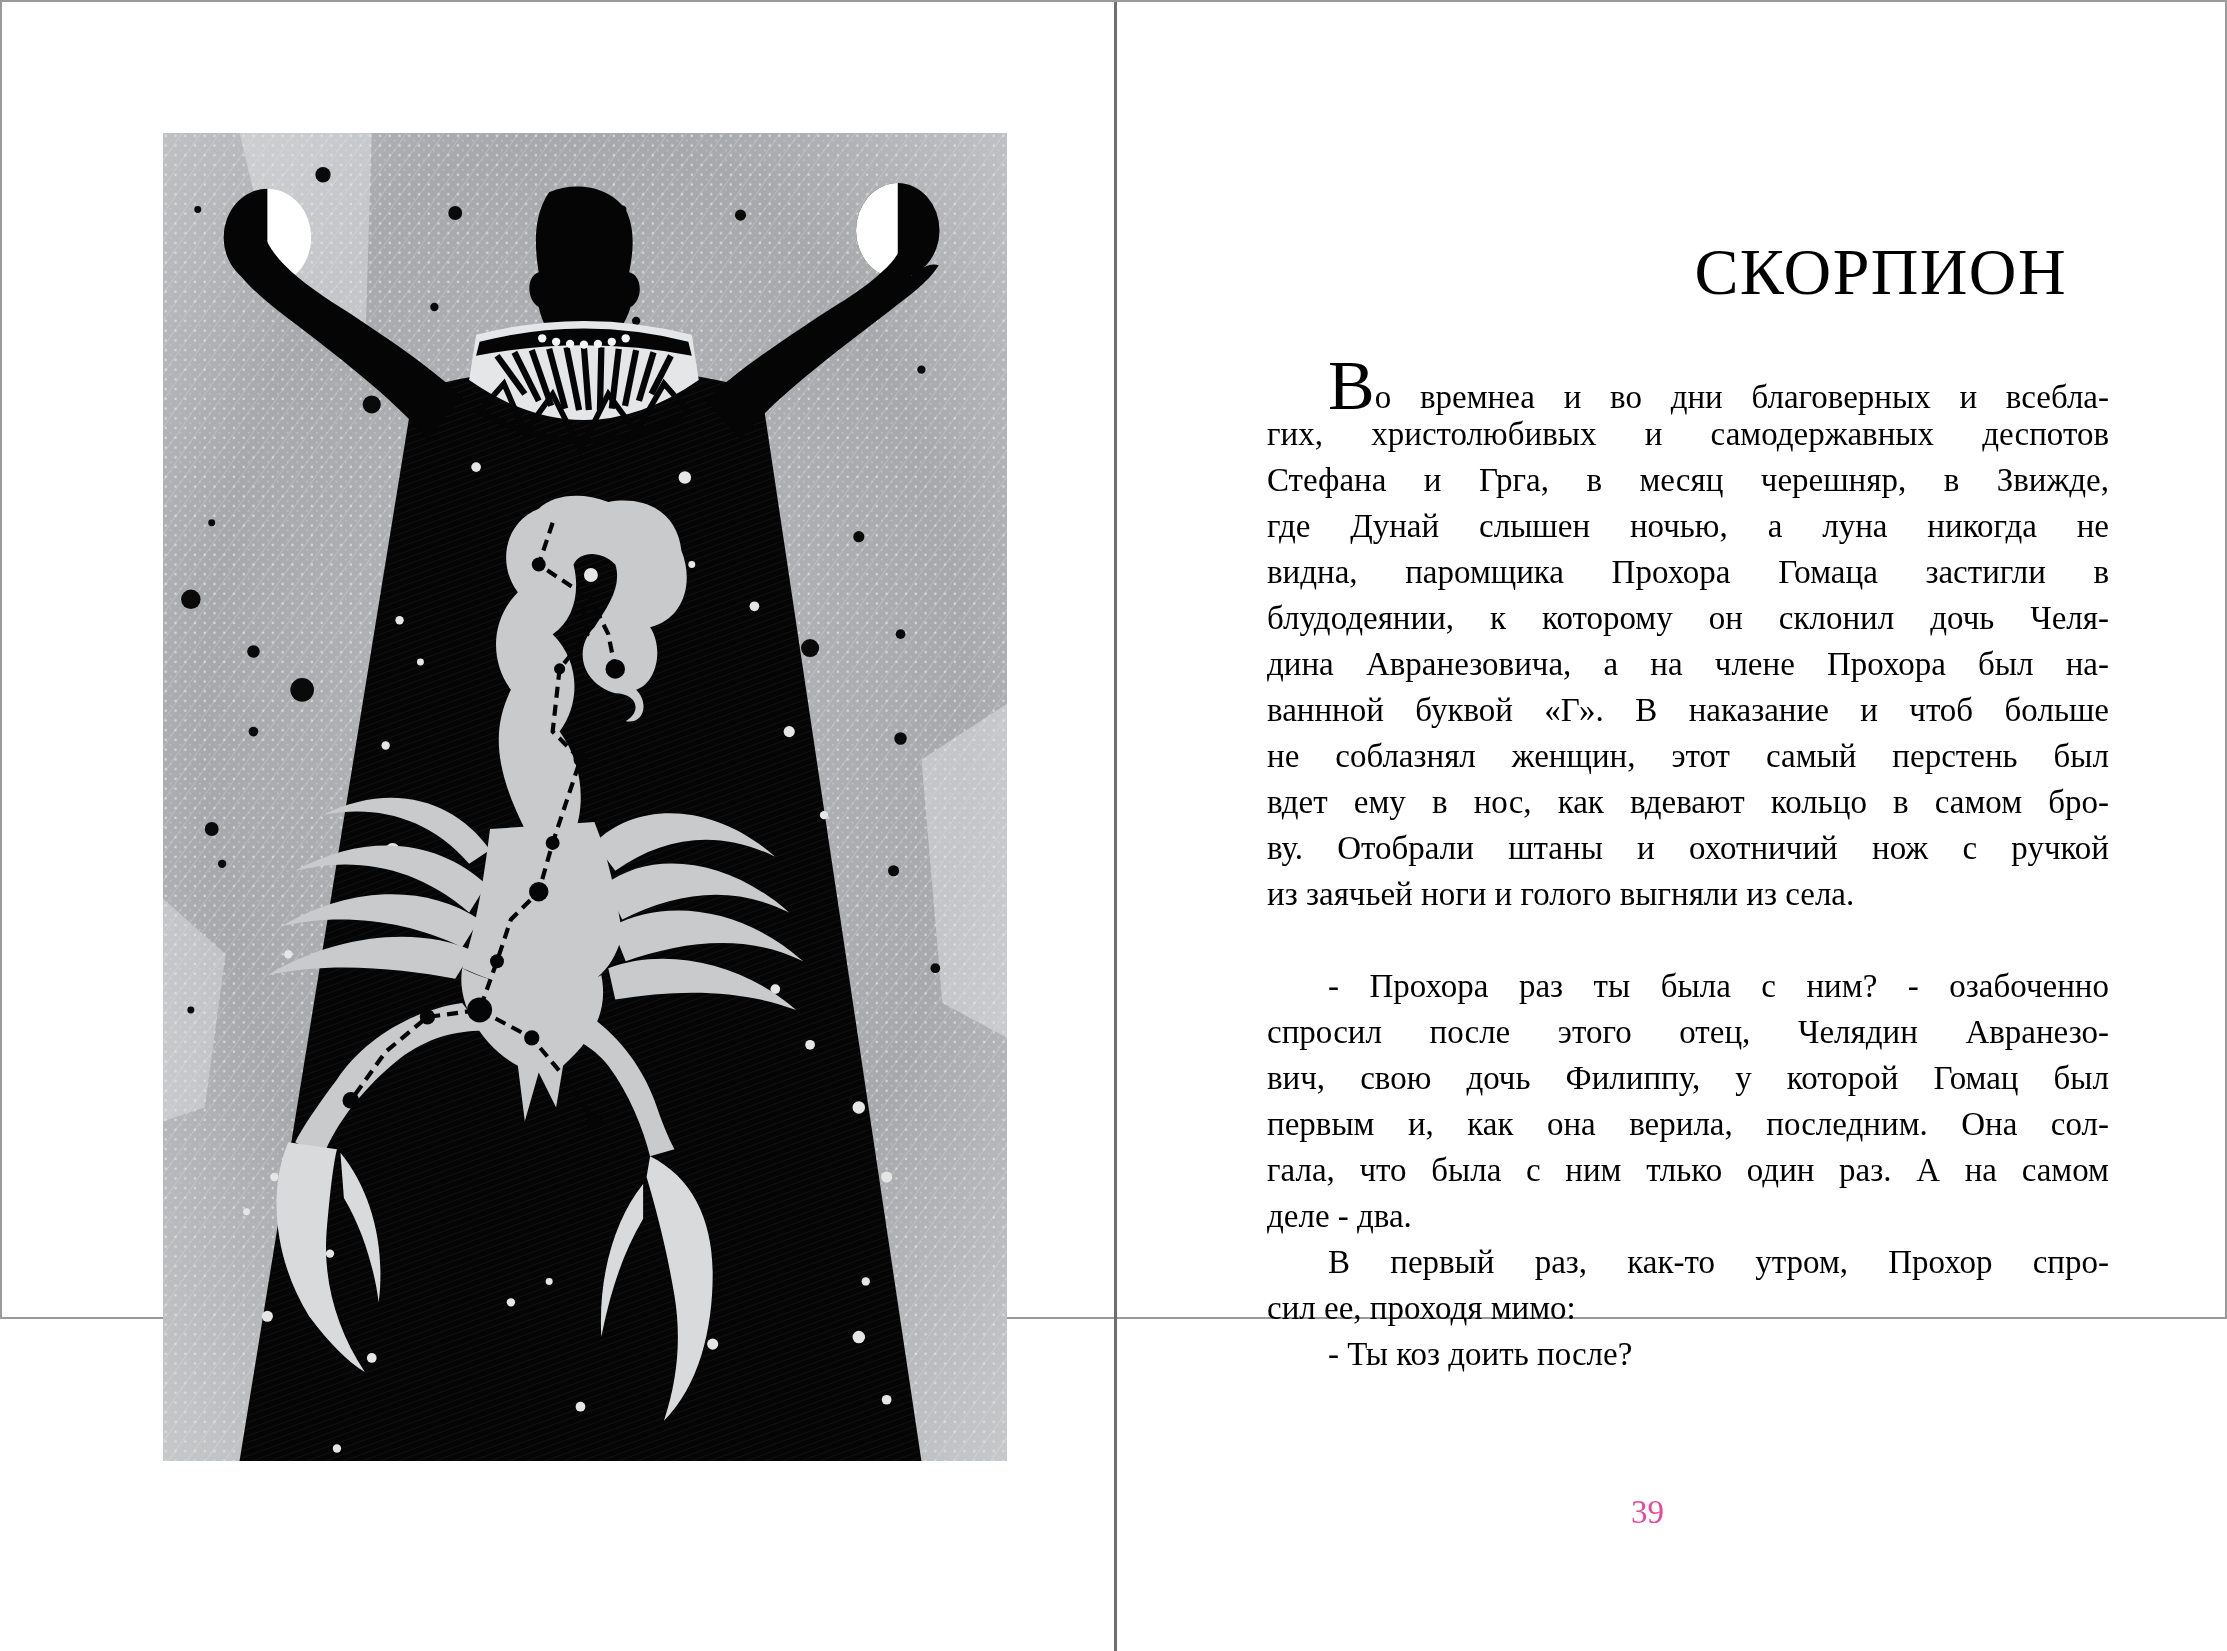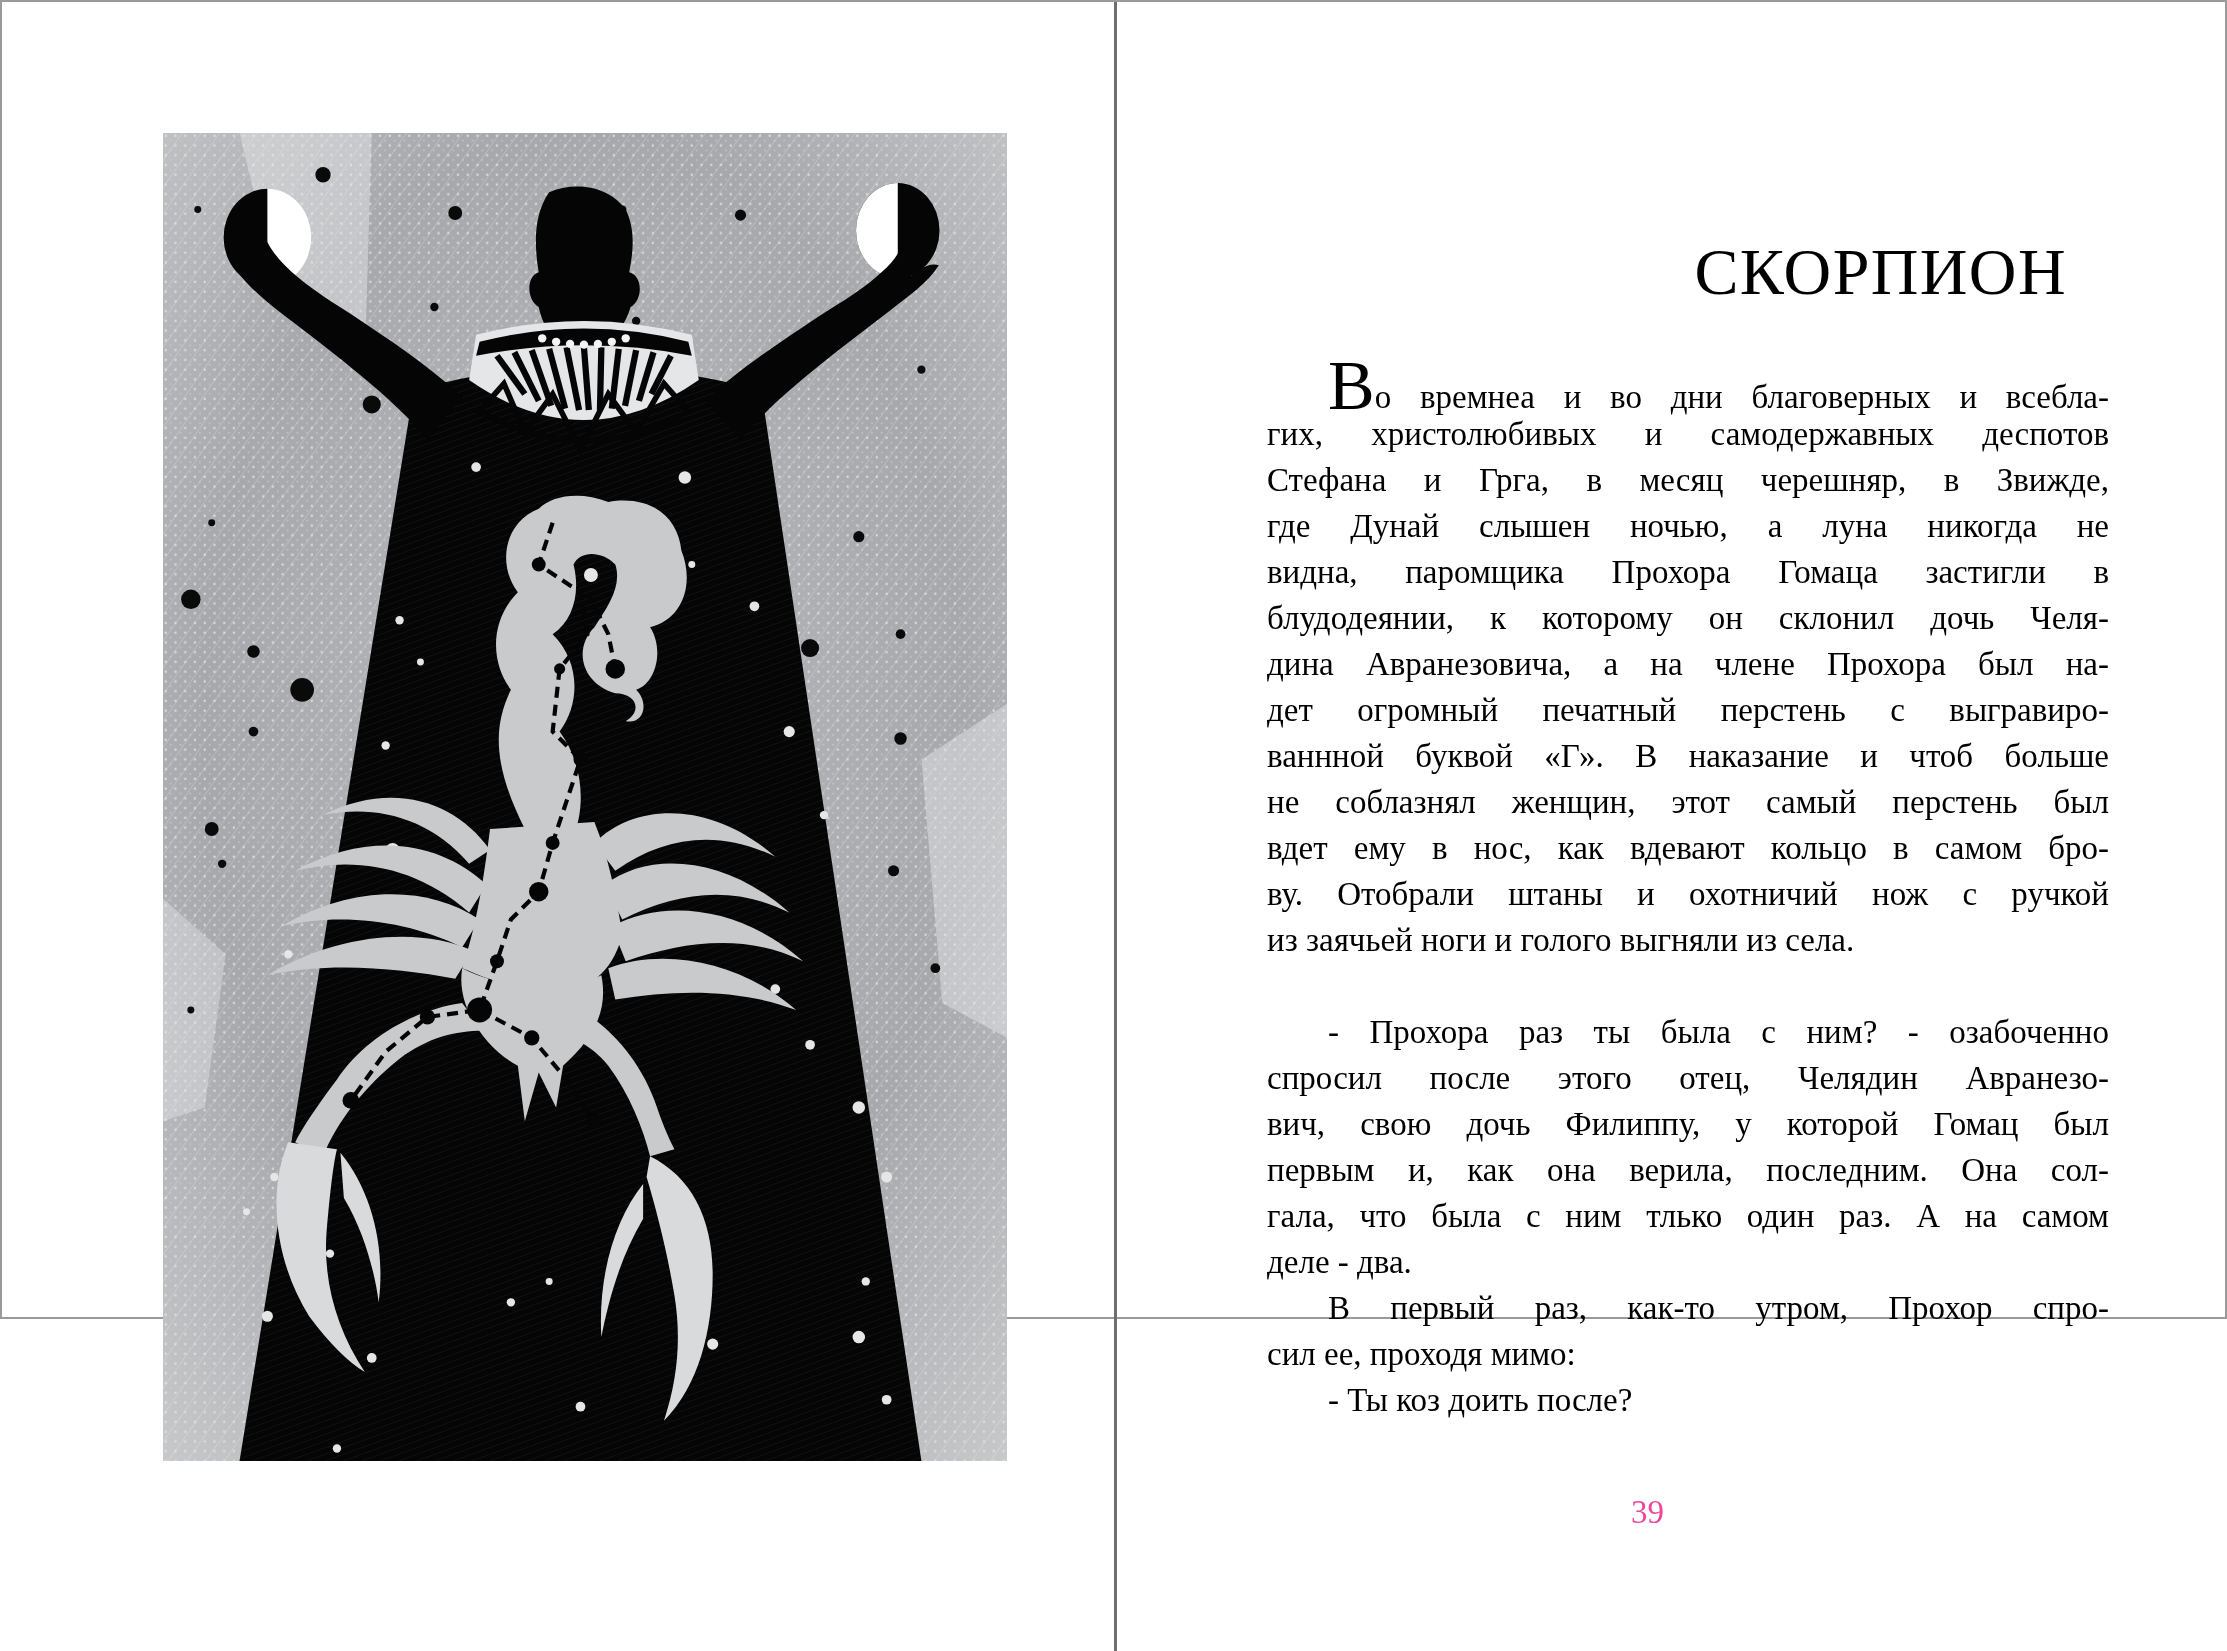--- a/index.html
+++ b/index.html
@@ -262,21 +262,20 @@
 
     <div class="body-text">
 
       <span class="line indent"><span class="dropcap">В</span><span>о времнеа и во дни благоверных и всебла-</span></span>
       <span class="line">гих, христолюбивых и самодержавных деспотов</span>
       <span class="line">Стефана и Грга, в месяц черешняр, в Звижде,</span>
       <span class="line">где Дунай слышен ночью, а луна никогда не</span>
       <span class="line">видна, паромщика Прохора Гомаца застигли в</span>
       <span class="line">блудодеянии, к которому он склонил дочь Челя-</span>
       <span class="line">дина Авранезовича, а на члене Прохора был на-</span>
-      <span class="line">дет огромный печатный перстень с выгравиро-</span>
       <span class="line">ваннной буквой «Г». В наказание и чтоб больше</span>
       <span class="line">не соблазнял женщин, этот самый перстень был</span>
       <span class="line">вдет ему в нос, как вдевают кольцо в самом бро-</span>
       <span class="line">ву. Отобрали штаны и охотничий нож с ручкой</span>
       <span class="line last">из заячьей ноги и голого выгняли из села.</span>
       <span class="line blank"></span>
 
       <span class="line indent">- Прохора раз ты была с ним? - озабоченно</span>
       <span class="line">спросил после этого отец, Челядин Авранезо-</span>
       <span class="line">вич, свою дочь Филиппу, у которой Гомац был</span>

